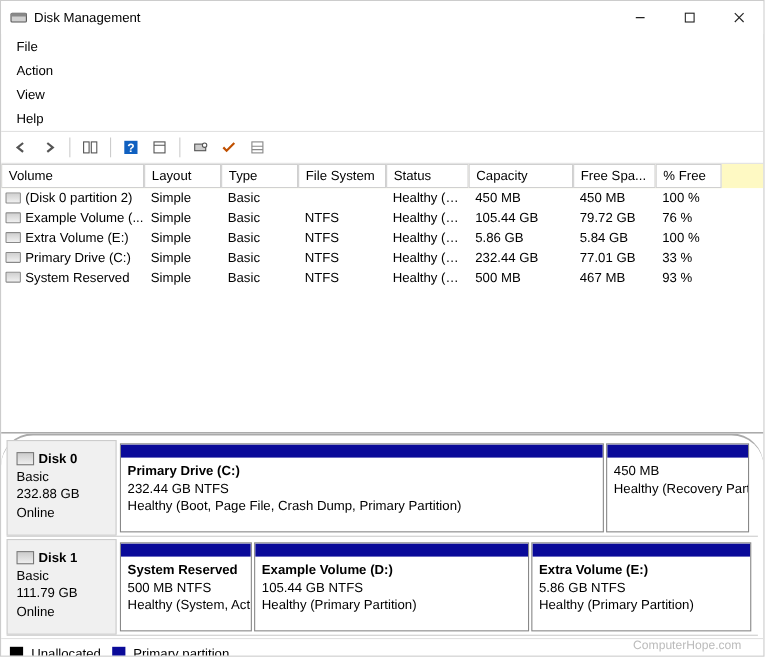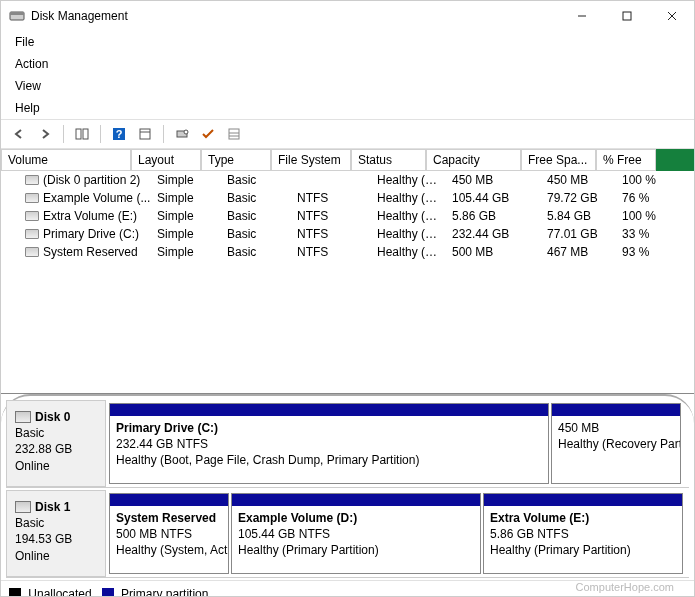--- a/index.html
+++ b/index.html
@@ -56,41 +56,41 @@
     border: 1px solid transparent;
   }
   .tsep { width: 1px; height: 18px; background: #ccc; margin: 0 4px; }
   .listview {
     border-bottom: 1px solid #888;
     height: 245px;
     overflow: hidden;
   }
   .lv-header {
     display: flex;
-    background: #15803d;
+    background: #fef9c3;
   }
   .lv-header .col {
     border: 1px solid #d0d0d0;
     border-top: 1px solid #d0d0d0;
     padding: 3px 6px;
     font-size: 12px;
     background: #fff;
     white-space: nowrap; overflow: hidden;
   }
   .lv-body { }
   .lv-row {
     display: flex;
     padding: 1px 0;
   }
   .lv-row .cell {
     padding: 1px 6px;
     white-space: nowrap; overflow: hidden; text-overflow: ellipsis;
     font-size: 12px;
   }
-  .cell.first { display: flex; align-items: center; gap: 4px; padding-left: 4px; margin-left: 20px;}
+  .cell.first { display: flex; align-items: center; gap: 4px; padding-left: 4px;}
   .vol-icon {
     width: 14px; height: 10px;
     background: linear-gradient(#d0d0d0,#f0f0f0);
     border: 1px solid #888;
     border-radius: 1px;
     flex-shrink: 0;
   }
   .c-volume { width: 130px; }
   .c-layout { width: 70px; }
   .c-type   { width: 70px; }
@@ -351,21 +351,21 @@
             <div class="part-header" style="background:#0a0a99"></div>
             <div class="part-body"><b>Primary Drive  (C:)</b><br><span>232.44 GB NTFS</span><br><span>Healthy (Boot, Page File, Crash Dump, Primary Partition)</span></div>
           </div>
           <div class="part" style="flex: 0 0 130px;">
             <div class="part-header" style="background:#0a0a99"></div>
             <div class="part-body"><span>450 MB</span><br><span>Healthy (Recovery Partition)</span></div>
           </div>
         </div>
       </div>
       <div class="disk-row">
-        <div class="disk-label"><span class="disk-icon"></span><b>Disk 1</b><br><span>Basic</span><br><span>194.53 GB</span><br><span>Online</span></div>
+        <div class="disk-label"><span class="disk-icon"></span><b>Disk 1</b><br><span>Basic</span><br><span>111.79 GB</span><br><span>Online</span></div>
         <div class="disk-parts">
           <div class="part" style="flex: 0 0 120px;">
             <div class="part-header" style="background:#0a0a99"></div>
             <div class="part-body"><b>System Reserved</b><br><span>500 MB NTFS</span><br><span>Healthy (System, Act</span></div>
           </div>
           <div class="part" style="flex: 0 0 250px;">
             <div class="part-header" style="background:#0a0a99"></div>
             <div class="part-body"><b>Example Volume  (D:)</b><br><span>105.44 GB NTFS</span><br><span>Healthy (Primary Partition)</span></div>
           </div>
           <div class="part" style="flex: 0 0 200px;">

